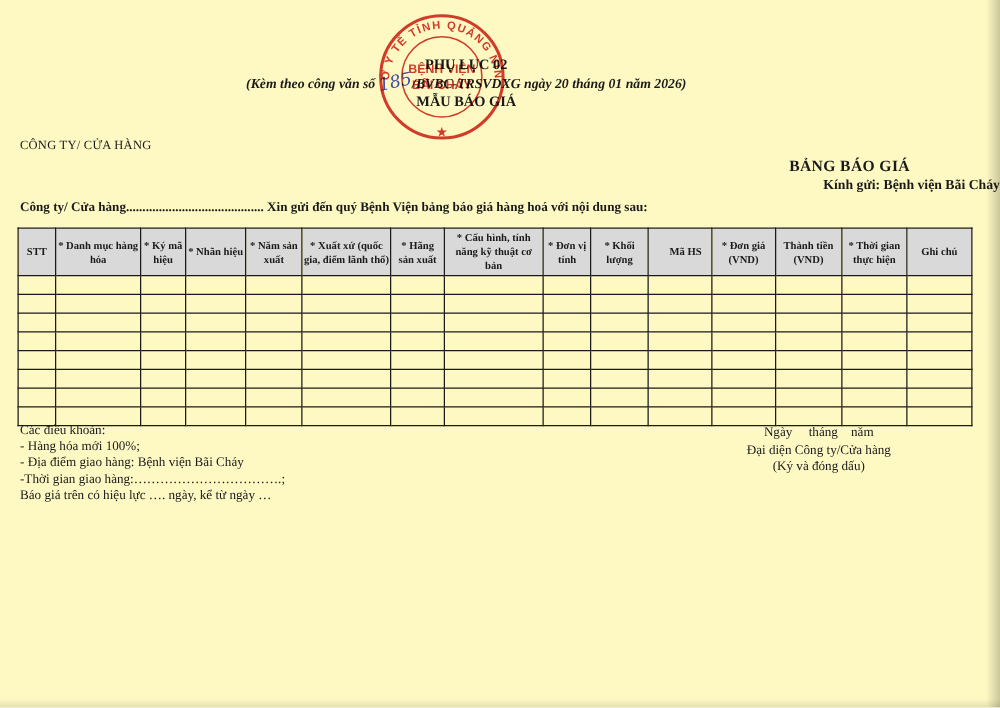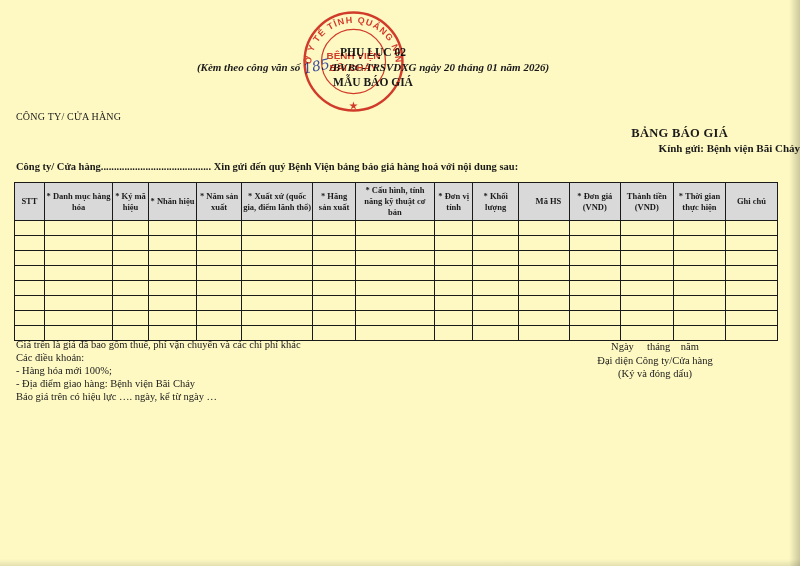--- a/index.html
+++ b/index.html
@@ -291,24 +291,24 @@
           <td></td>
           <td></td>
           <td></td>
           <td></td>
           <td></td>
         </tr>
       </tbody>
   </table>
 
   <div class="notes" id="notes">
-      <div>Giá trên là giá đã bao gồm thuế, phí vận chuyển và các chi phí khác</div>
       <div>Các điều khoản:</div>
       <div>- Hàng hóa mới 100%;</div>
       <div>- Địa điểm giao hàng: Bệnh viện Bãi Cháy</div>
+      <div>-Thời gian giao hàng:…………………………….;</div>
       <div>Báo giá trên có hiệu lực …. ngày, kể từ ngày …</div>
     </div>
 
   <div class="sign-block">
     <div class="sign-date">Ngày     tháng    năm</div>
     <div>Đại diện Công ty/Cửa hàng</div>
     <div>(Ký và đóng dấu)</div>
   </div>
 
   <div class="edge-right"></div>

